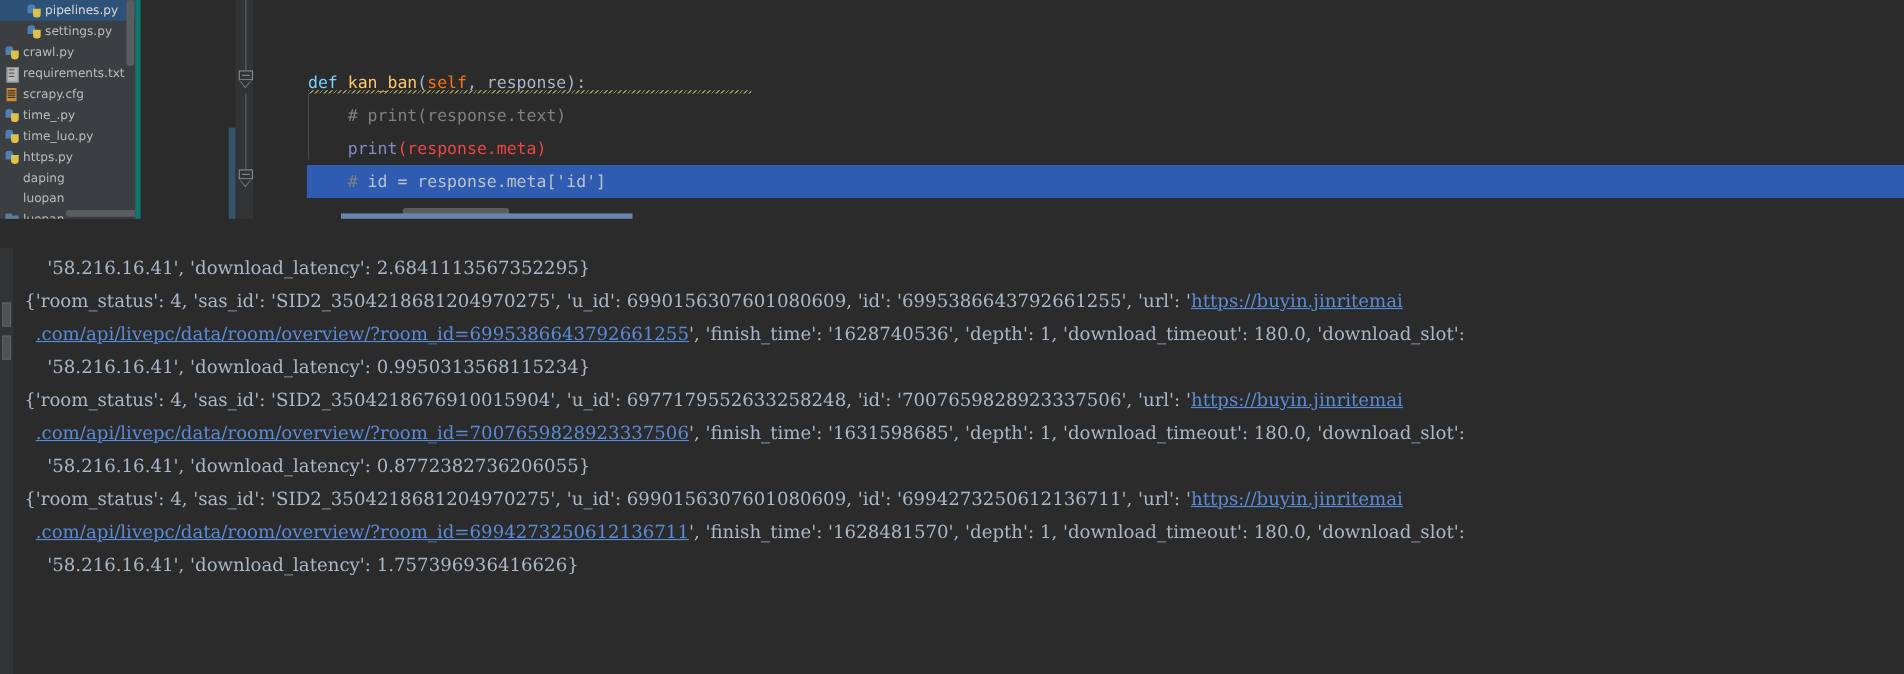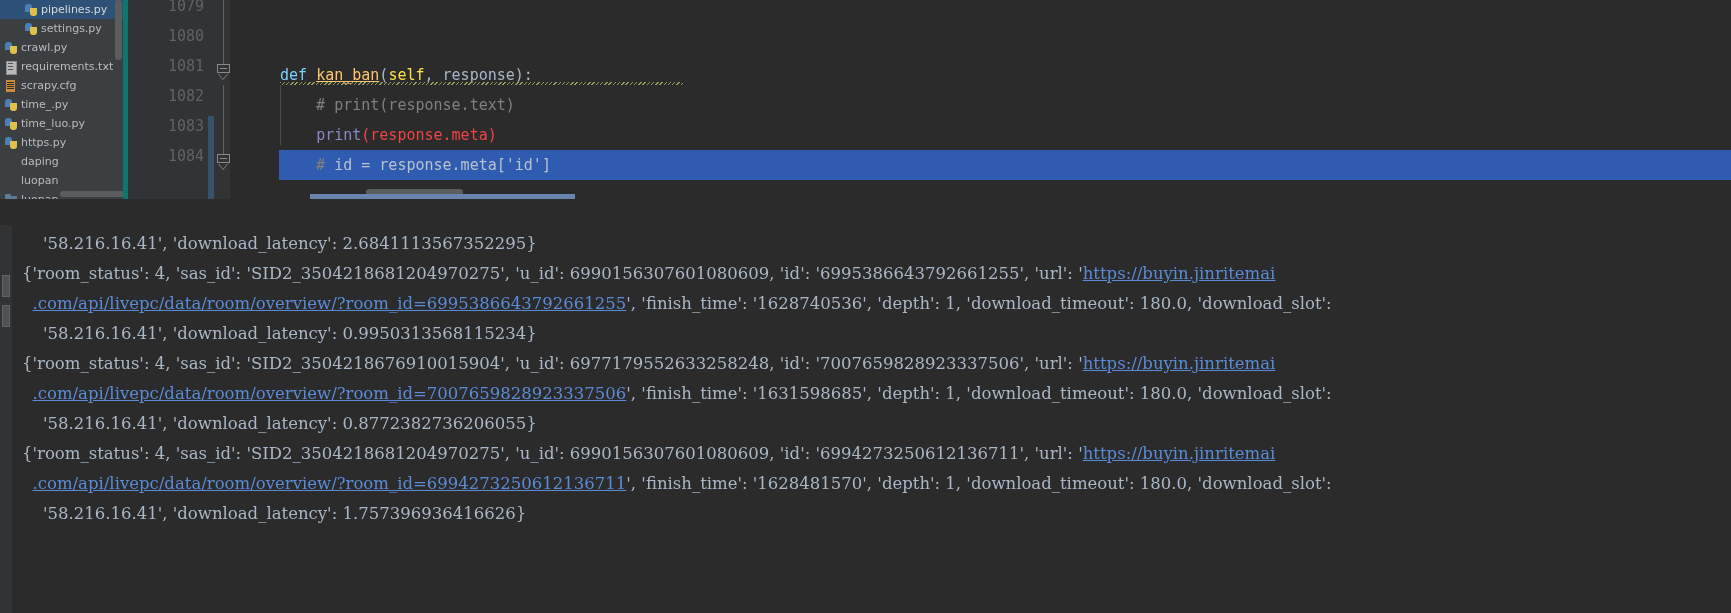--- a/index.html
+++ b/index.html
@@ -158,22 +158,22 @@
     font-size: 15px;
     white-space: pre;
   }
   .code-line { position: absolute; left: 0; width: 1501px; height: 30px; line-height: 30px; }
   .code-line .txt { position: relative; padding-left: 50px; }
   .hl-row {
     position: absolute; left: 0; width: 1501px; height: 30px;
     background: #2f5bb0;
   }
   .kw      { color: #7dd3fc; }
-  .fnname  { color: #ffc66d; text-decoration: underline; text-decoration-color:#ffc66d;margin-top:44px; }
-  .selfkw  { color: #fde047; }
+  .fnname  { color: #ffc66d; text-decoration-color:#ffc66d;margin-top:44px; }
+  .selfkw  { color: #f97316; }
   .param   { color: #a9b7c6; }
   .punc    { color: #a9b7c6; }
   .comment { color: #808080; }
   .fncall  { color: #8888c6; }
   .plain   { color: #ef4444; }
   .on-sel  { color: #b9c3cc; }
 
   .squiggle {
     position: absolute;
     height: 3px;
@@ -324,30 +324,20 @@
           <span class="ind0"></span>
           <span class="ticon ic-folder"></span>
           <span>luopan</span>
         </div>
       </div>
     <div class="tree-scroll-v"></div>
     <div class="tree-scroll-h"></div>
   </div>
 
   <div class="editor">
-    <div class="gutter">
-      <div id="gutter-nums">
-          <div class="gutter-num" style="top: -3px;">1079</div>
-          <div class="gutter-num" style="top: 27px;">1080</div>
-          <div class="gutter-num" style="top: 57px;">1081</div>
-          <div class="gutter-num" style="top: 87px;">1082</div>
-          <div class="gutter-num" style="top: 117px;">1083</div>
-          <div class="gutter-num" style="top: 147px;">1084</div>
-        </div>
-    </div>
     <div class="fold-gutter">
       <div class="fold-line" style="top:0;height:71px;"></div>
       <div class="fold-line" style="top:85px;height:78px;"></div>
       <div class="fold-marker" style="top:64px;">
         <div class="box"></div>
           <div class="tip"></div>
           <div class="minus"></div>
       </div>
       <div class="fold-marker" style="top:154px;">
         <div class="box"></div>

